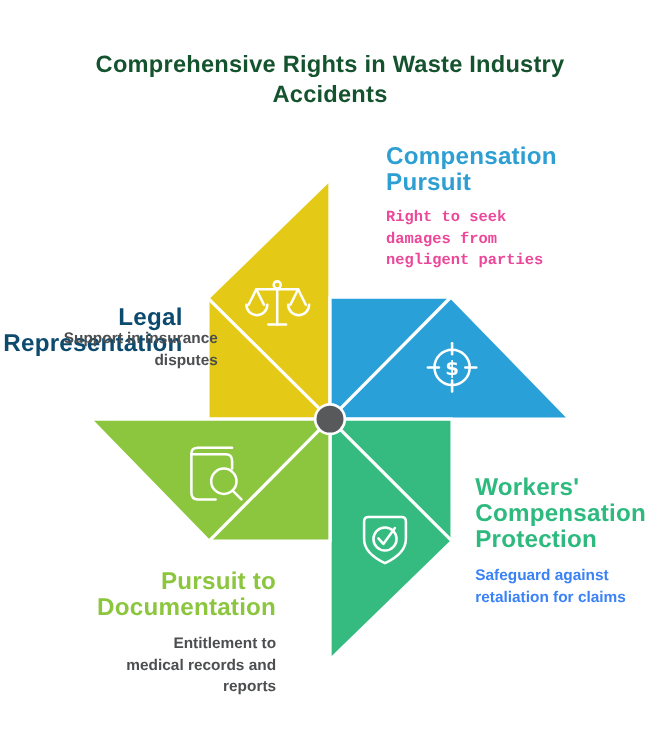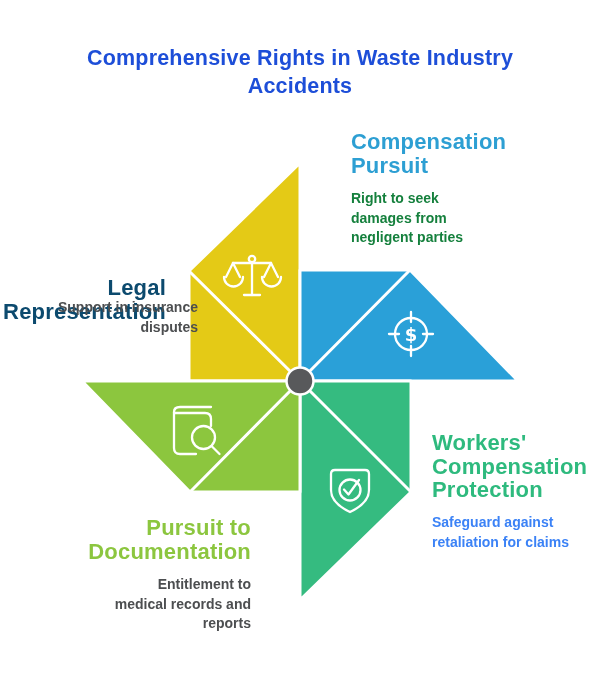--- a/index.html
+++ b/index.html
@@ -81,31 +81,31 @@
   <g class="icon">
     <path d="M211,407 L180,407 Q174,407 174,412 L174,448 Q174,454 180,454 L196,454"></path>
     <path d="M174,413 L205,413 Q211,413 211,419 L211,426"></path>
     <circle cx="203.5" cy="437.5" r="11.5"></circle>
     <line x1="211.5" y1="446" x2="219.5" y2="454"></line>
   </g>
 
   <circle cx="300" cy="381" r="13.5" stroke="#ffffff" stroke-width="2.5" fill="#58595b"></circle>
 </svg>
 
-<div class="abs page-title" style="color: #1d4ed8;">Comprehensive Rights in Waste Industry
+<div class="abs page-title" style="color: #14532d;">Comprehensive Rights in Waste Industry
 Accidents</div>
 
 <div class="abs sec-heading align-r h-legal" style="color: #0c4a6e; margin-top: 36px;">Legal
 Representation</div>
 <div class="abs sec-body align-r b-legal" style="color: rgb(76, 78, 80);">Support in insurance
 disputes</div>
 
 <div class="abs sec-heading align-l h-compensation" style="color: rgb(45, 159, 211);">Compensation
 Pursuit</div>
-<div class="abs sec-body align-l b-compensation" style="color: #15803d;">Right to seek
+<div class="abs sec-body align-l b-compensation" style="color: #ec4899; font-family: Liberation Mono, monospace;">Right to seek
 damages from
 negligent parties</div>
 
 <div class="abs sec-heading align-l h-workers" style="color: rgb(46, 186, 126);">Workers'
 Compensation
 Protection</div>
 <div class="abs sec-body align-l b-workers" style="color: #3b82f6;">Safeguard against
 retaliation for claims</div>
 
 <div class="abs sec-heading align-r h-access" style="color: rgb(140, 198, 63);">Pursuit to

